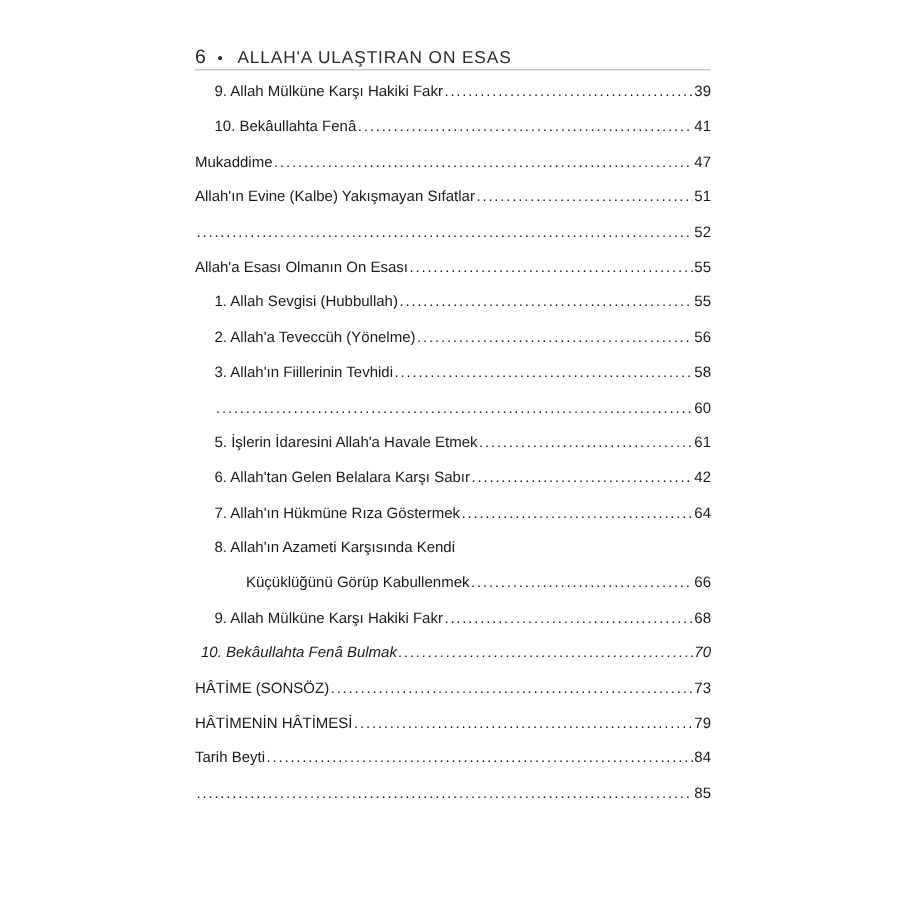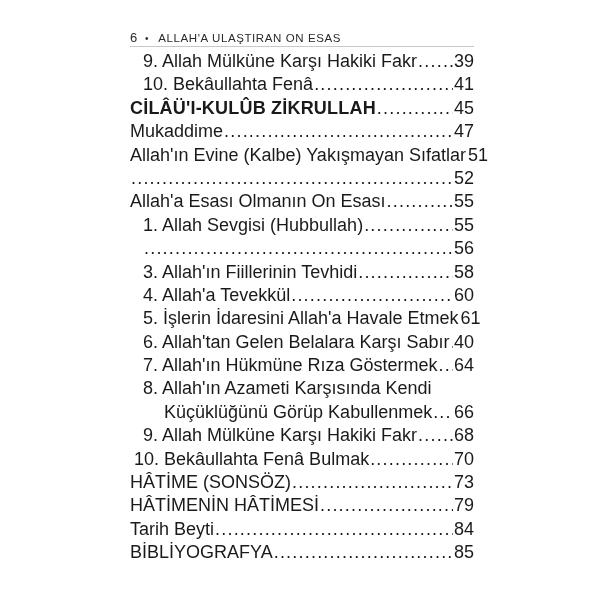--- a/index.html
+++ b/index.html
@@ -46,38 +46,38 @@
       position: absolute;
       left: 130px;
       top: 50px;
       width: 344px;
     }
     .row {
       display: flex;
       align-items: baseline;
       height: 23.4px;
       line-height: 23.4px;
-      font-size: 18px;
+      font-size: 10px;
       white-space: nowrap;
     }
     .row .label { flex: 0 0 auto; }
     .row .leader {
       flex: 1 1 auto;
       overflow: hidden;
       margin: 0 1px;
       letter-spacing: 1.2px;
       color: #1a1a1a;
     }
     .row .leader::before {
       content: "................................................................................................................................................";
     }
     .row .page-num { flex: 0 0 auto; text-align: left; }
     .row.bold .label { font-weight: bold; letter-spacing: 0.2px; }
     .ind1 { padding-left: 13px; }
-    .ind1n { padding-left: 4px; }
+    .ind1n { padding-left: 4px; font-style: italic; }
     .ind2 { padding-left: 34px; }
     .row.nolead .label { flex: 1 1 auto; }
   </style>
 </head>
 <body>
 
 <div class="page">
   <div class="running-head">
     <span class="pno">6</span>
     <span class="bullet">•</span>
@@ -88,25 +88,20 @@
   <div class="toc">
     <div class="row ind1">
       <span class="label">9. Allah Mülküne Karşı Hakiki Fakr</span>
       <span class="leader"></span>
       <span class="page-num">39</span>
     </div>
     <div class="row ind1">
       <span class="label">10.  Bekâullahta Fenâ</span>
       <span class="leader"></span>
       <span class="page-num">41</span>
-    </div>
-    <div class="row bold">
-      <span class="label">CİLÂÜ'I-KULÛB ZİKRULLAH</span>
-      <span class="leader"></span>
-      <span class="page-num">45</span>
     </div>
     <div class="row">
       <span class="label">Mukaddime</span>
       <span class="leader"></span>
       <span class="page-num">47</span>
     </div>
     <div class="row">
       <span class="label">Allah'ın Evine (Kalbe) Yakışmayan Sıfatlar</span>
       <span class="leader"></span>
       <span class="page-num">51</span>
@@ -119,42 +114,42 @@
       <span class="label">Allah'a Esası Olmanın On Esası</span>
       <span class="leader"></span>
       <span class="page-num">55</span>
     </div>
     <div class="row ind1">
       <span class="label">1. Allah Sevgisi (Hubbullah)</span>
       <span class="leader"></span>
       <span class="page-num">55</span>
     </div>
     <div class="row ind1">
+      <span class="label">2. Allah'a Teveccüh (Yönelme)</span>
       <span class="leader"></span>
       <span class="page-num">56</span>
     </div>
     <div class="row ind1">
       <span class="label">3. Allah'ın Fiillerinin Tevhidi</span>
       <span class="leader"></span>
       <span class="page-num">58</span>
     </div>
     <div class="row ind1">
-      <span class="label">4. Allah'a Tevekkül</span>
       <span class="leader"></span>
       <span class="page-num">60</span>
     </div>
     <div class="row ind1">
       <span class="label">5. İşlerin İdaresini Allah'a Havale Etmek</span>
       <span class="leader"></span>
       <span class="page-num">61</span>
     </div>
     <div class="row ind1">
       <span class="label">6. Allah'tan Gelen Belalara Karşı Sabır</span>
       <span class="leader"></span>
-      <span class="page-num">40</span>
+      <span class="page-num">42</span>
     </div>
     <div class="row ind1">
       <span class="label">7. Allah'ın Hükmüne Rıza Göstermek</span>
       <span class="leader"></span>
       <span class="page-num">64</span>
     </div>
     <div class="row ind1 nolead">
       <span class="label">8. Allah'ın Azameti Karşısında Kendi</span>
     </div>
     <div class="row ind2">
@@ -181,18 +176,17 @@
       <span class="label">HÂTİMENİN HÂTİMESİ</span>
       <span class="leader"></span>
       <span class="page-num">79</span>
     </div>
     <div class="row">
       <span class="label">Tarih Beyti</span>
       <span class="leader"></span>
       <span class="page-num">84</span>
     </div>
     <div class="row">
-      <span class="label">BİBLİYOGRAFYA</span>
       <span class="leader"></span>
       <span class="page-num">85</span>
     </div>
   </div>
 </div>
 
 </body></html>

